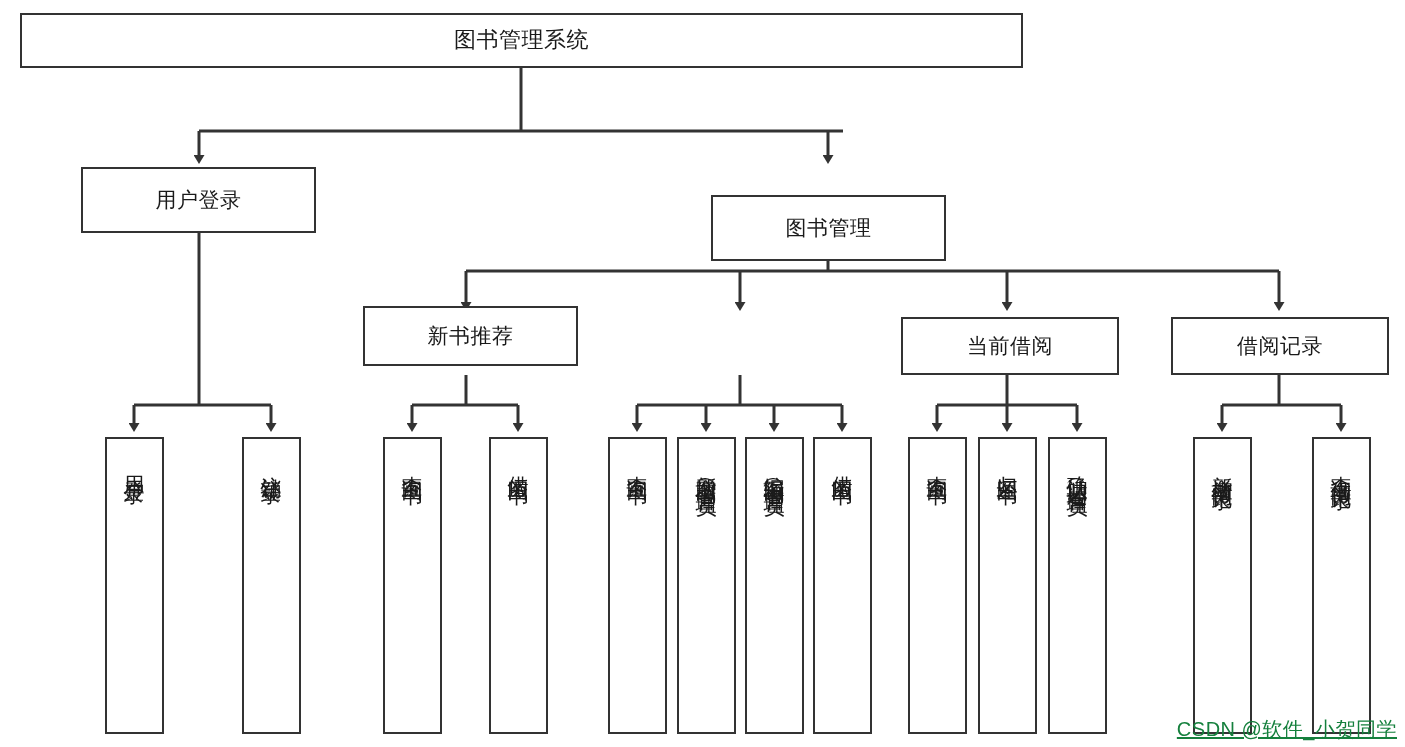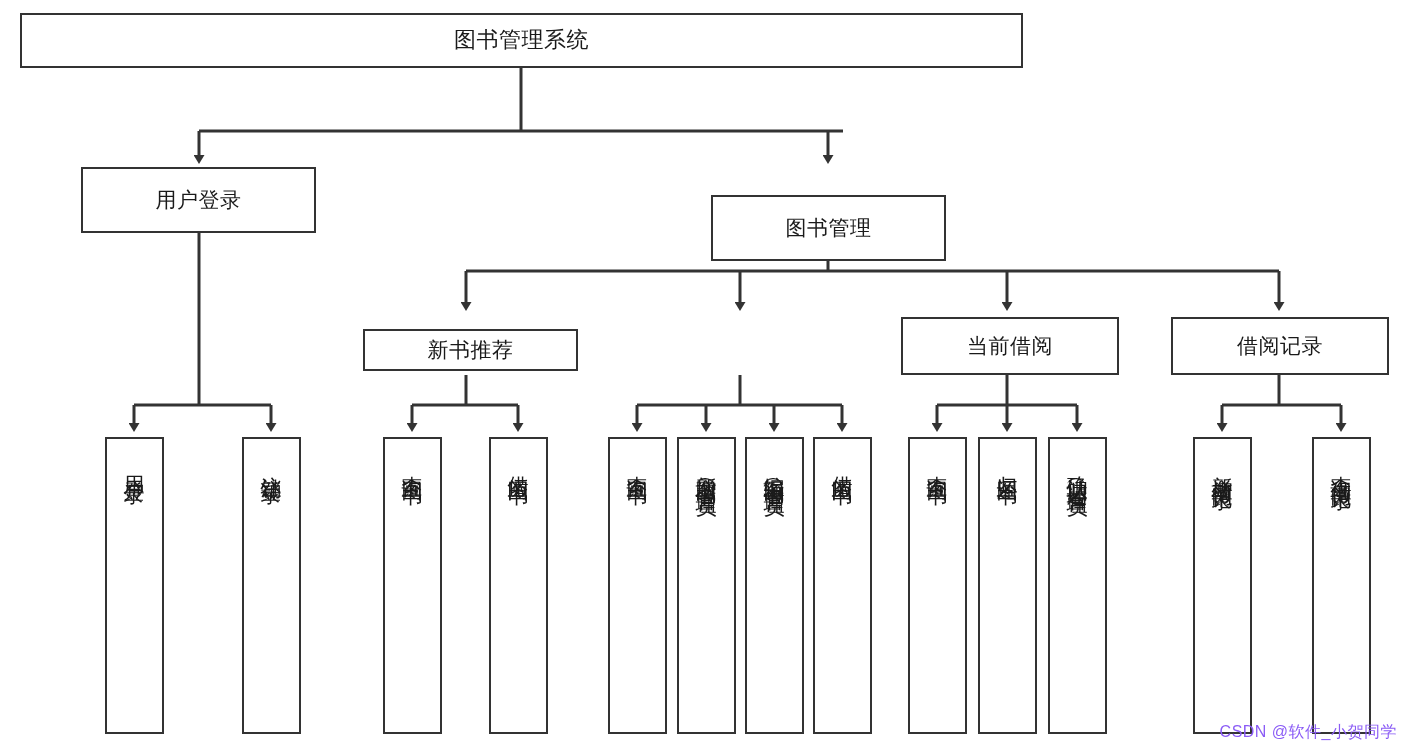--- a/index.html
+++ b/index.html
@@ -25,25 +25,26 @@
     text-orientation:upright;
     font-size:21px;
     letter-spacing:3px;
     line-height:1;
     white-space:nowrap;
   }
   .watermark{
     position:absolute;
     right:8px;
     bottom:4px;
-    font-size:16px;
-    color:#8b5cf6;
+    font-size:20px;
+    color:#15803d;
     letter-spacing:0.5px;
     white-space:nowrap;
     pointer-events:none;
+    text-decoration:underline;
   }
 </style>
 </head>
 <body>
 
 <div id="canvas">
 
   <svg id="wires" viewBox="0 0 1405 747" xmlns="http://www.w3.org/2000/svg">
     <defs>
       <marker id="arrow" markerWidth="10" markerHeight="11" refX="1" refY="5.5" orient="auto" markerUnits="userSpaceOnUse">
@@ -98,21 +99,21 @@
     <span class="lbl">图书管理系统</span>
   </div>
 
   <div class="node h-node" style="left:81px;top:167px;width:235px;height:66px;">
     <span class="lbl">用户登录</span>
   </div>
   <div class="node h-node" style="left:711px;top:167px;width:235px;height:66px;margin-top:28px;">
     <span class="lbl">图书管理</span>
   </div>
 
-  <div class="node h-node" style="left:363px;top:329px;width:215px;height:42px;">
+  <div class="node h-node" style="left:363px;top:306px;width:215px;height:60px;">
     <span class="lbl">新书推荐</span>
   </div>
   <div class="node h-node" style="left:901px;top:317px;width:218px;height:58px;">
     <span class="lbl">当前借阅</span>
   </div>
   <div class="node h-node" style="left:1171px;top:317px;width:218px;height:58px;">
     <span class="lbl">借阅记录</span>
   </div>
 
   <div class="node v-node" style="left:105px;top:437px;width:59px;height:297px;">

